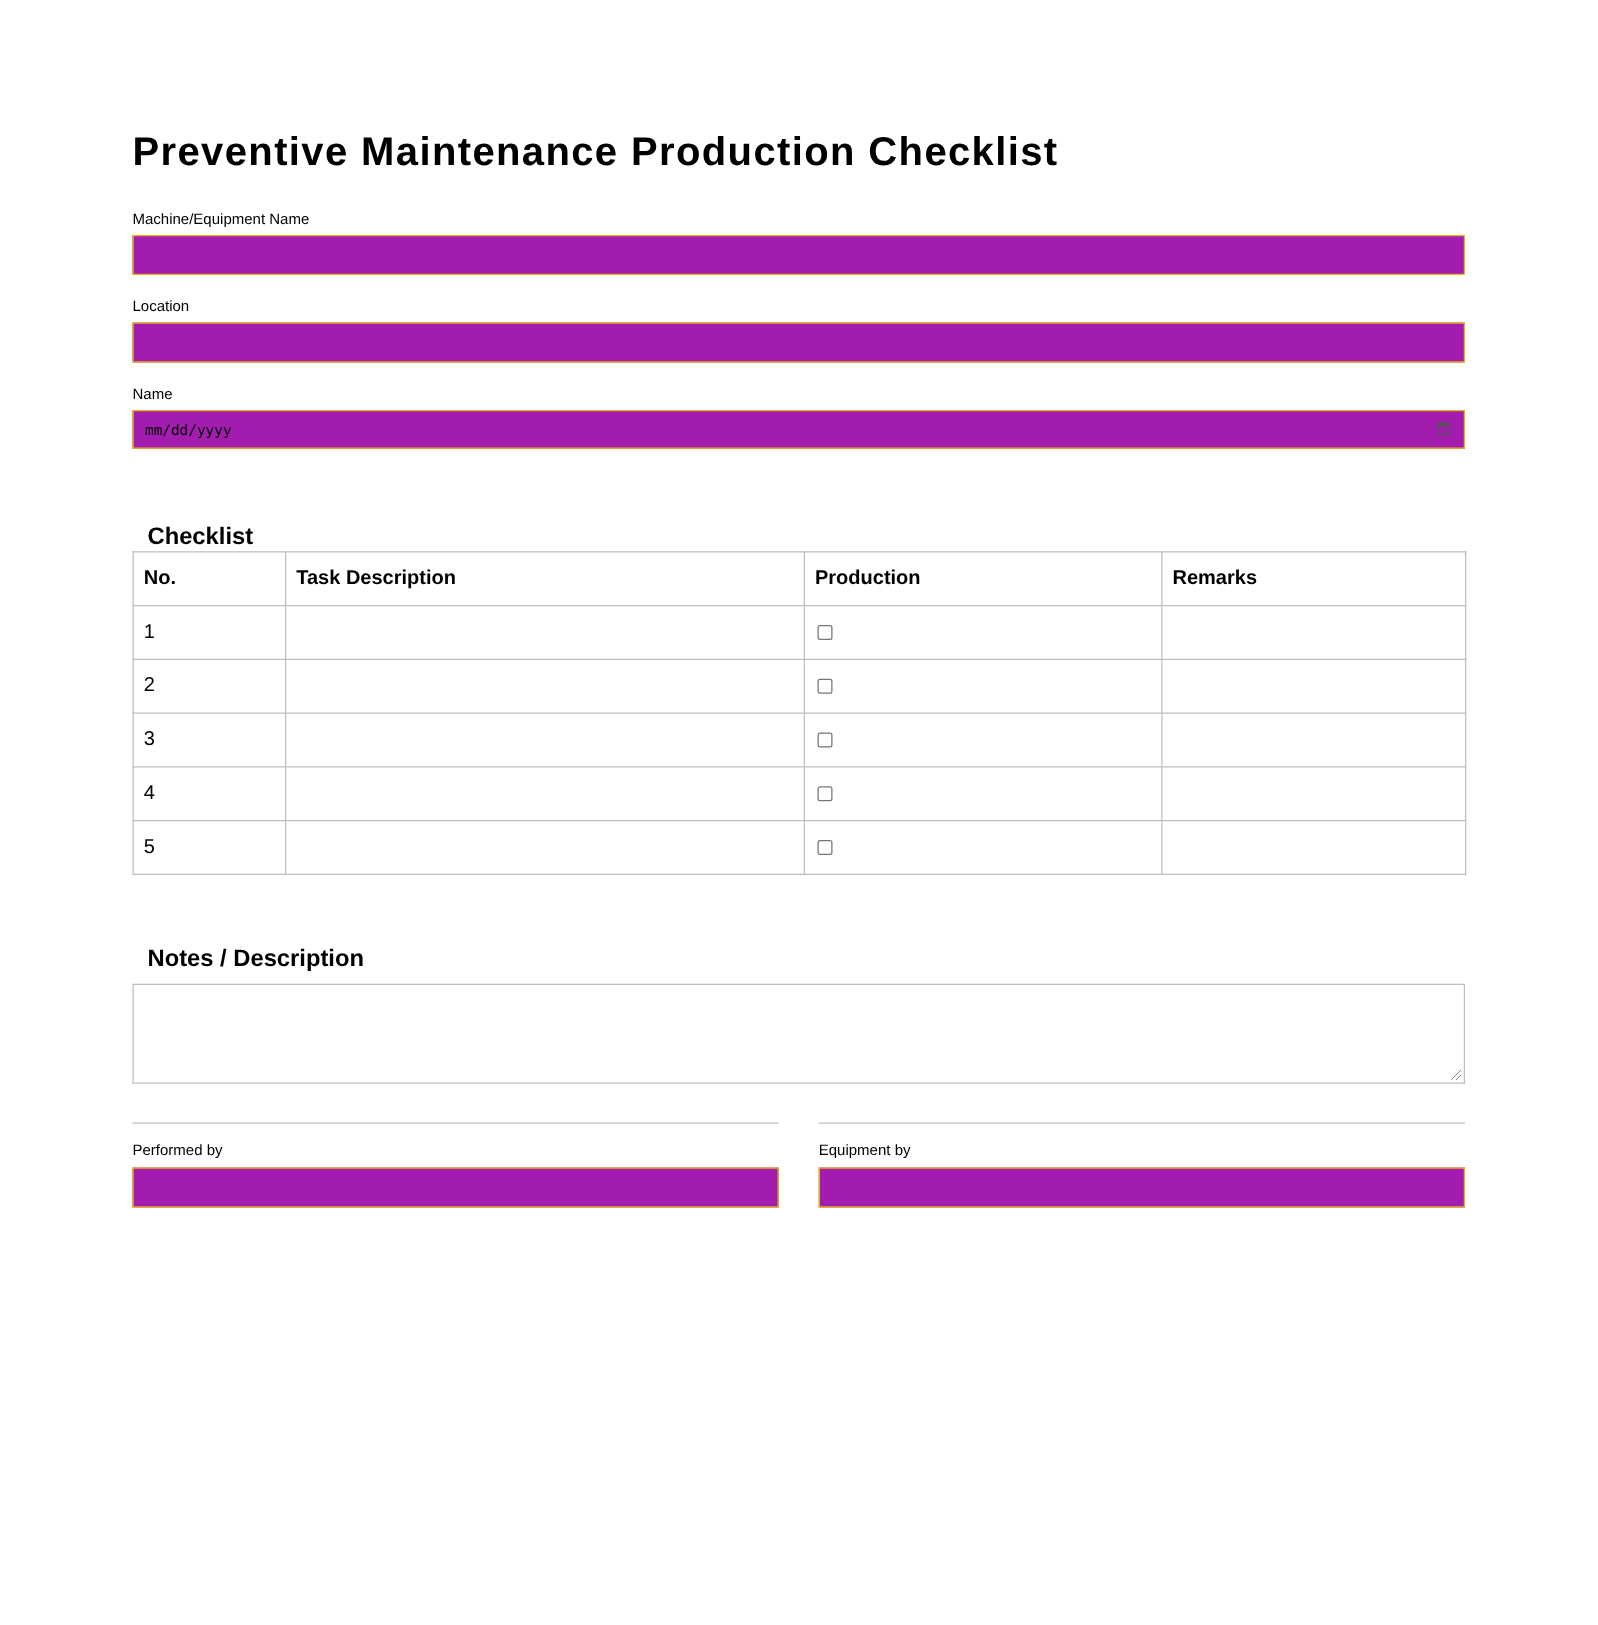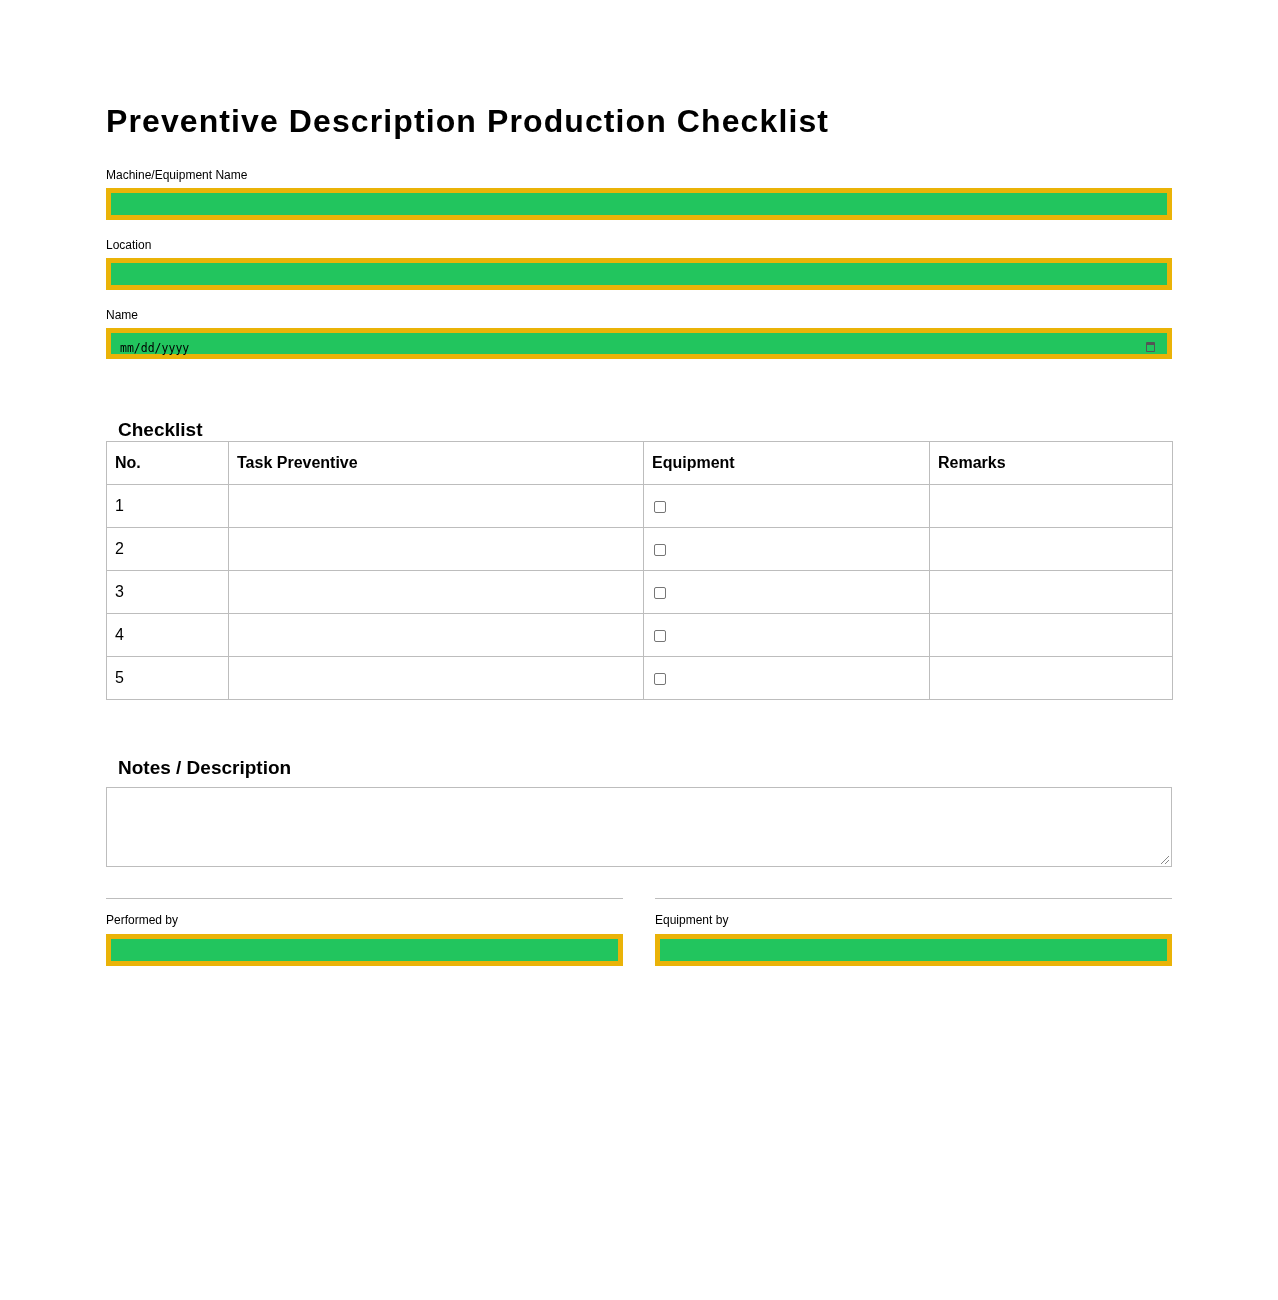--- a/index.html
+++ b/index.html
@@ -1,41 +1,41 @@
 <!DOCTYPE html>
 <html><head>
 <meta charset="utf-8">
 <style>
   html, body { margin: 0; padding: 0; background: #ffffff; }
   body { width: 1278px; height: 1300px; font-family: "Liberation Sans", sans-serif; color: #000; position: relative; }
   .page { position: absolute; left: 106px; top: 0; width: 1066px; }
   h1 { position: absolute; top: 103px; left: 0; margin: 0; font-size: 32px; font-weight: bold; letter-spacing: 1.1px; white-space: nowrap; }
   .label { position: absolute; left: 0; font-size: 12px; line-height: 18px; white-space: nowrap; }
-  .input { position: absolute; left: 0; width: 1066px; height: 32px; box-sizing: border-box; border: 5px solid #eab308; background: #22c55e; }
+  .input { position: absolute; left: 0; width: 1066px; height: 32px; box-sizing: border-box; border: 1px solid #eab308; background: #a21caf; }
   .date-input { height: 31px; }
   .date-text { position: absolute; left: 9px; top: 8px; font-family: "DejaVu Sans Mono", monospace; font-size: 11.5px; color: #000; }
   .cal-icon { position: absolute; right: 12px; top: 9px; width: 9px; height: 10px; box-sizing: border-box; border: 1.5px solid #555; border-top-width: 3px; border-radius: 1px; }
   h2 { position: absolute; left: 0; margin: 12px; font-size: 19px; font-weight: bold; white-space: nowrap; }
   table { position: absolute; left: 0; top: 441px; width: 1066px; border-collapse: collapse; table-layout: fixed; }
   th, td { border: 1px solid #bdbdbd; height: 43px; padding: 0 0 0 8px; text-align: left; font-size: 16px; box-sizing: border-box; }
   th { font-weight: bold; }
   .cb { display: inline-block; width: 12px; height: 12px; box-sizing: border-box; border: 1px solid #767676; border-radius: 2px; background: #fff; vertical-align: middle; margin-left: 2px; }
   .textarea { position: absolute; left: 0; top: 787px; width: 1066px; height: 80px; box-sizing: border-box; border: 1px solid #bdbdbd; }
   .grip { position: absolute; right: 2px; bottom: 2px; width: 8px; height: 8px;
     background: linear-gradient(135deg, transparent 0 45%, #888 45% 52%, transparent 52% 70%, #888 70% 77%, transparent 77%); }
   .sig { position: absolute; top: 898px; width: 517px; }
   .sig-line { height: 0; border-top: 1px solid #bdbdbd; }
   .sig .label { top: 13px; }
   .sig .input { top: 36px; width: 517px; }
 </style>
 </head>
 <body>
 
 <div class="page">
-  <h1>Preventive Description Production Checklist</h1>
+  <h1>Preventive Maintenance Production Checklist</h1>
 
   <div class="label" style="top:166px">Machine/Equipment Name</div>
   <div class="input" style="top:188px"></div>
 
   <div class="label" style="top:236px">Location</div>
   <div class="input" style="top:258px"></div>
 
   <div class="label" style="top:306px">Name</div>
   <div class="input date-input" style="top:328px">
     <span class="date-text">mm/dd/yyyy</span>
@@ -47,22 +47,22 @@
   <table>
     <colgroup>
       <col style="width:122px">
         <col style="width:415px">
         <col style="width:286px">
         <col style="width:243px">
     </colgroup>
     <thead>
       <tr>
         <th>No.</th>
-        <th>Task Preventive</th>
-        <th>Equipment</th>
+        <th>Task Description</th>
+        <th>Production</th>
         <th>Remarks</th>
       </tr>
     </thead>
     <tbody>
       <tr>
         <td>1</td>
         <td></td>
         <td><span class="cb"></span></td>
         <td></td>
       </tr>

